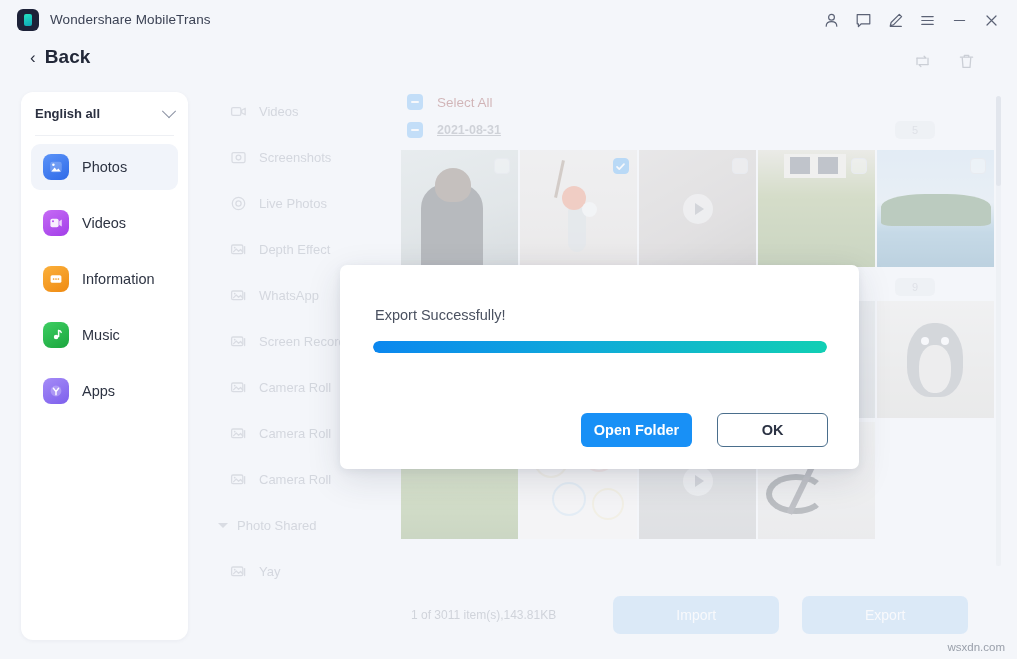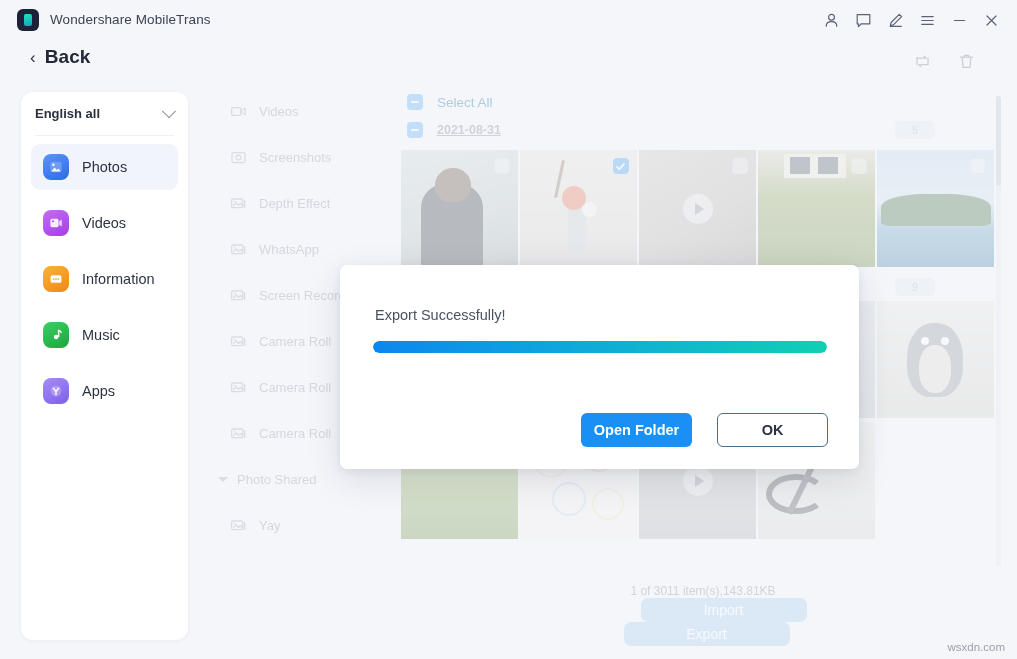--- a/index.html
+++ b/index.html
@@ -139,21 +139,21 @@
     height: 28px; padding-left: 12px;
   }
   .cbox {
     width: 16px; height: 16px; border-radius: 4px;
     background: #54a9f5;
     display: flex; align-items: center; justify-content: center;
     flex: 0 0 16px;
   }
   .cbox .dash { width: 8px; height: 2px; background: #fff; border-radius: 1px; }
   .cbox.empty { background: #fff; border: 1.5px solid #c8ccd6; }
-  .sel-text { font-size: 13.5px; color: #0369a1; }
+  .sel-text { font-size: 13.5px; color: #7f1d1d; }
   .date-text { font-size: 12.5px; color: #7b808c; font-weight: bold; text-decoration: underline; }
   .count-pill {
     margin-left: auto; margin-right: 60px;
     width: 40px; height: 18px; border-radius: 5px;
     background: #e3e6ec; color: #aeb3bd; font-size: 11px;
     display: flex; align-items: center; justify-content: center;
   }
   .grid {
     display: flex; gap: 2px; margin-top: 6px; padding-left: 6px;
   }
@@ -178,21 +178,21 @@
     border-top: 6px solid transparent;
     border-bottom: 6px solid transparent;
     border-left: 9px solid rgba(120,125,135,.85);
   }
 
   
   .bottombar {
     position: absolute; left: 395px; top: 584px;
     width: 600px; height: 62px;
     opacity: .40;
-    display: flex; align-items: center; flex-direction: column;
+    display: flex; align-items: center;
   }
   .bb-status { font-size: 12px; color: #9aa0ac; margin-left: 16px; }
   .bb-btn {
     width: 166px; height: 38px; border-radius: 7px;
     background: #b8d7f5; color: #ffffff; font-size: 14px;
     display: flex; align-items: center; justify-content: center;
   }
   .bb-import { margin-left: 57px; }
   .bb-export { margin-left: 23px; }
 
@@ -340,20 +340,29 @@
     <div class="mid-item">
       <span class="mid-ico">
         <svg width="17" height="17" viewBox="0 0 17 17" fill="none">
           <rect x="2" y="3.6" width="13" height="10" rx="1.6" stroke="#b6bac4" stroke-width="1.3"></rect>
           <circle cx="8.5" cy="8.6" r="2.4" stroke="#b6bac4" stroke-width="1.3"></circle>
         </svg>
       </span>
       <span class="mid-label">Screenshots</span>
     </div>
 
+    <div class="mid-item">
+      <span class="mid-ico">
+        <svg width="17" height="17" viewBox="0 0 17 17" fill="none">
+          <circle cx="8.5" cy="8.5" r="6.2" stroke="#b6bac4" stroke-width="1.3"></circle>
+          <circle cx="8.5" cy="8.5" r="2.6" stroke="#b6bac4" stroke-width="1.3"></circle>
+        </svg>
+      </span>
+      <span class="mid-label">Live Photos</span>
+    </div>
 
     <div class="mid-item">
       <span class="mid-ico">
         <svg width="17" height="17" viewBox="0 0 17 17" fill="none">
           <rect x="1.6" y="4" width="11.2" height="8.6" rx="1.4" stroke="#b6bac4" stroke-width="1.3"></rect>
           <path d="M3.2 11.2l3-3.2 2.4 2.3 2-1.8 2.2 2.7" stroke="#b6bac4" stroke-width="1.2" stroke-linejoin="round"></path>
           <circle cx="4.7" cy="6.6" r=".9" fill="#b6bac4"></circle>
           <path d="M14.6 5.6v7" stroke="#b6bac4" stroke-width="1.3" stroke-linecap="round"></path>
         </svg>
       </span>

